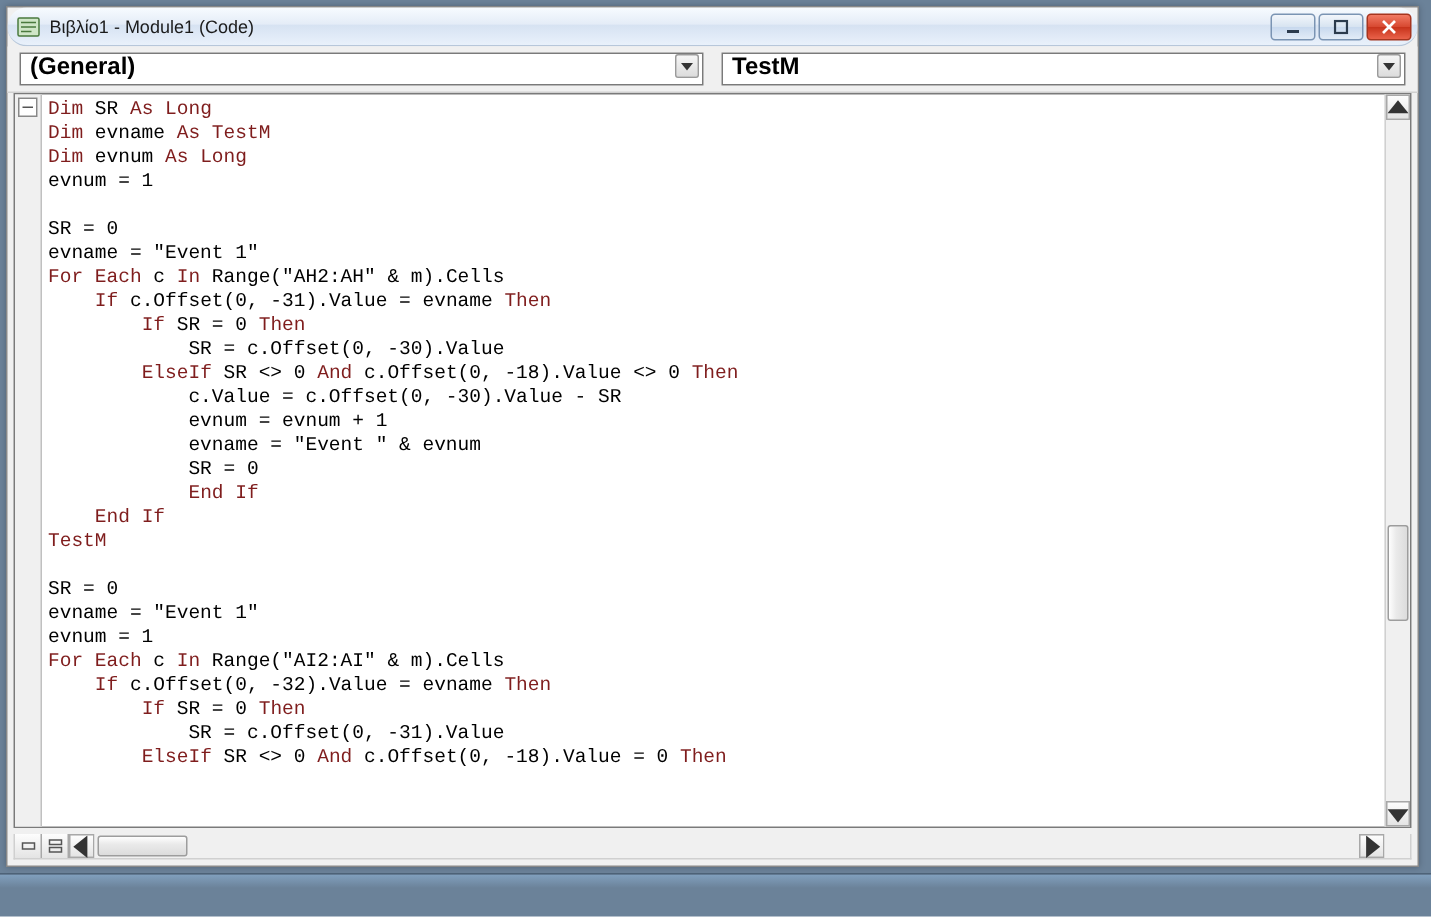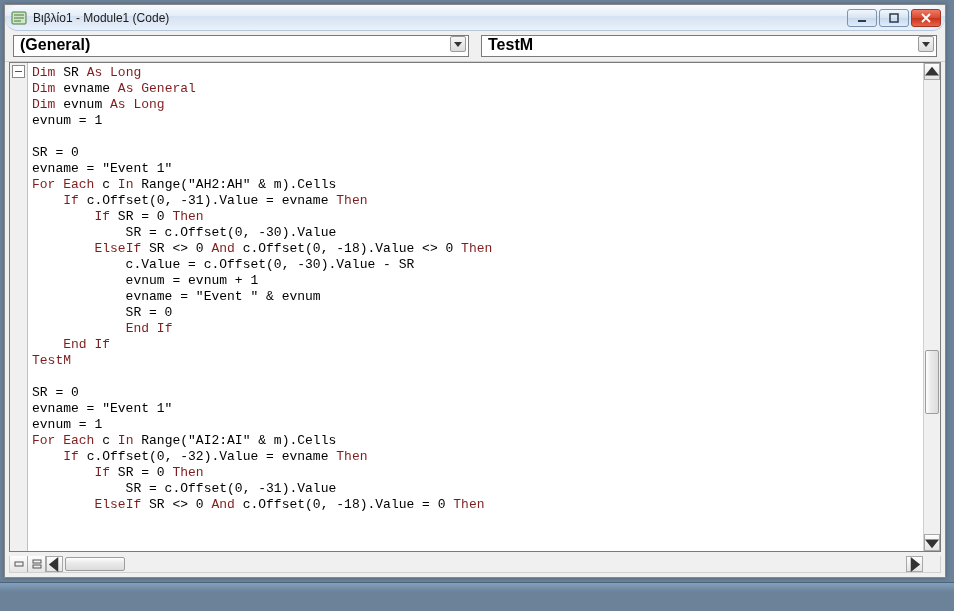--- a/index.html
+++ b/index.html
@@ -227,21 +227,21 @@
       </span>
     </div>
   </div>
 
   <div class="code-area-wrap">
     <div class="gutter">
       <div class="toggle"></div>
     </div>
     <div class="code-scroll">
       <pre class="code" id="code-pre"><span class="kw">Dim</span> SR <span class="kw">As Long</span>
-<span class="kw">Dim</span> evname <span class="kw">As General</span>
+<span class="kw">Dim</span> evname <span class="kw">As TestM</span>
 <span class="kw">Dim</span> evnum <span class="kw">As Long</span>
 evnum = 1
 
 SR = 0
 evname = "Event 1"
 <span class="kw">For Each</span> c <span class="kw">In</span> Range("AH2:AH" &amp; m).Cells
     <span class="kw">If</span> c.Offset(0, -31).Value = evname <span class="kw">Then</span>
         <span class="kw">If</span> SR = 0 <span class="kw">Then</span>
             SR = c.Offset(0, -30).Value
         <span class="kw">ElseIf</span> SR &lt;&gt; 0 <span class="kw">And</span> c.Offset(0, -18).Value &lt;&gt; 0 <span class="kw">Then</span>

